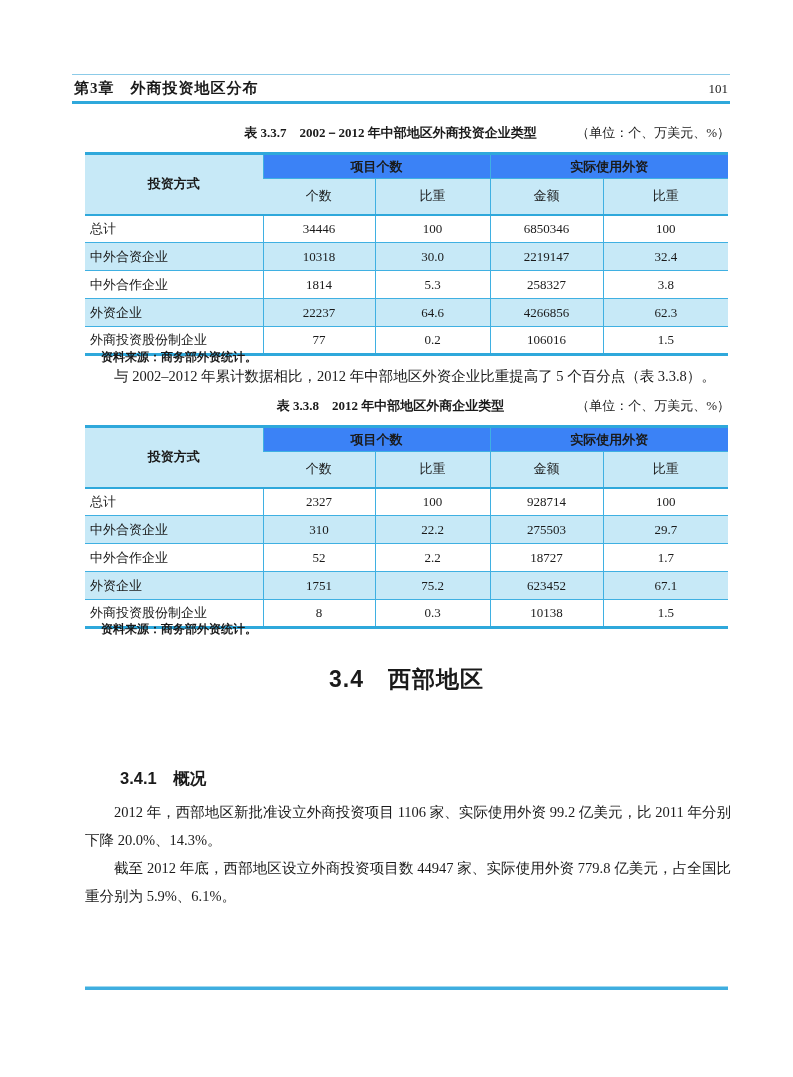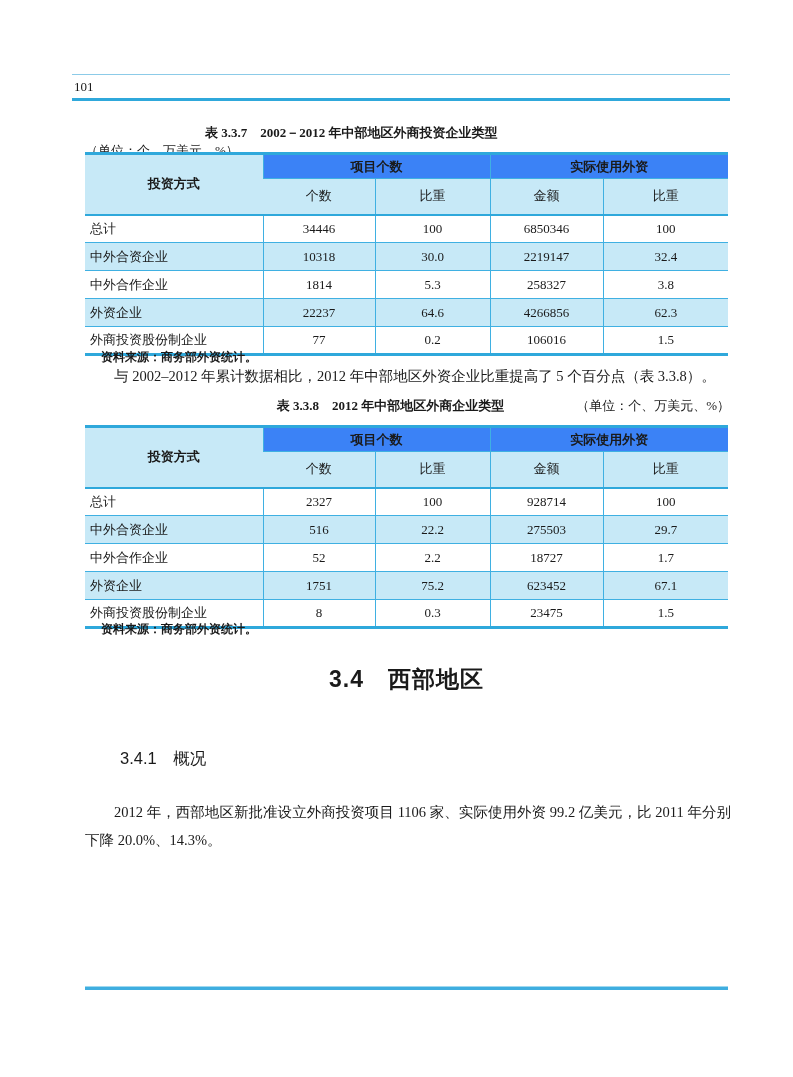--- a/index.html
+++ b/index.html
@@ -21,21 +21,21 @@
   .chapter-title { font-size: 15px; font-weight: bold; letter-spacing: 1px; }
   .page-number  { font-size: 13px; }
 
   .caption-row {
     position: absolute; left: 85px; width: 645px;
     display: flex; align-items: baseline;
     font-size: 13px;
   }
   .caption-row .cap   { flex: 1; text-align: center; font-weight: bold; padding-left: 120px; }
   .caption-row .unit  { white-space: nowrap; }
-  #caption1 { top: 124px; flex-direction: column; }
+  #caption1 { top: 124px; }
   #caption2 { top: 397px; justify-content: flex-end; }
 
   table.data-table {
     position: absolute; left: 85px; width: 643px;
     border-collapse: collapse; table-layout: fixed;
     border-top: 3px solid #2fa8db;
     border-bottom: 3px solid #2fa8db;
     font-size: 13px;
   }
   #table1 { top: 152px; }
@@ -76,34 +76,35 @@
   #body-text { top: 798px; }
 
   .section-title {
     position: absolute; top: 664px; left: 85px; width: 643px;
     text-align: center;
     font-size: 23px; font-weight: bold;
     font-family: "Liberation Sans", "DejaVu Sans", sans-serif;
     letter-spacing: 1px;
   }
   .subsection-title {
-    position: absolute; top: 748px; left: 120px;
-    font-size: 16.5px; font-weight: normal;
+    position: absolute; top: 768px; left: 120px;
+    font-size: 16.5px; font-weight: bold;
     font-family: "Liberation Sans", "DejaVu Sans", sans-serif;
   }
   .footer-rule {
     position: absolute; top: 986px; left: 85px; width: 643px; height: 4px;
     background: #3faee0;
     border-top: 1px solid #9fd8ef;
   }
 </style>
 </head>
 <body>
 
 <header class="page-header">
+  <span class="chapter-title">第3章　外商投资地区分布</span>
   <span class="page-number">101</span>
 </header>
 
 <div class="caption-row" id="caption1">
   <span class="cap">表 3.3.7　2002－2012 年中部地区外商投资企业类型</span>
   <span class="unit">（单位：个、万美元、%）</span>
 </div>
 
 <table class="data-table" id="table1">
   <colgroup>
@@ -200,21 +201,21 @@
   <tbody>
     <tr>
       <td class="row-label">总计</td>
       <td>2327</td>
       <td>100</td>
       <td>928714</td>
       <td>100</td>
     </tr>
     <tr>
       <td class="row-label">中外合资企业</td>
-      <td>516</td>
+      <td>310</td>
       <td>22.2</td>
       <td>275503</td>
       <td>29.7</td>
     </tr>
     <tr>
       <td class="row-label">中外合作企业</td>
       <td>52</td>
       <td>2.2</td>
       <td>18727</td>
       <td>1.7</td>
@@ -223,29 +224,30 @@
       <td class="row-label">外资企业</td>
       <td>1751</td>
       <td>75.2</td>
       <td>623452</td>
       <td>67.1</td>
     </tr>
     <tr>
       <td class="row-label">外商投资股份制企业</td>
       <td>8</td>
       <td>0.3</td>
-      <td>23475</td>
+      <td>10138</td>
       <td>1.5</td>
     </tr>
   </tbody>
 </table>
 
 <div class="source-note" id="source2">资料来源：商务部外资统计。</div>
 
 <h1 class="section-title">3.4　西部地区</h1>
 
 <h2 class="subsection-title">3.4.1　概况</h2>
 
 <div class="body-para" id="body-text">
   <p>2012 年，西部地区新批准设立外商投资项目 1106 家、实际使用外资 99.2 亿美元，比 2011 年分别下降 20.0%、14.3%。</p>
+  <p>截至 2012 年底，西部地区设立外商投资项目数 44947 家、实际使用外资 779.8 亿美元，占全国比重分别为 5.9%、6.1%。</p>
 </div>
 
 <div class="footer-rule"></div>
 
 </body></html>

